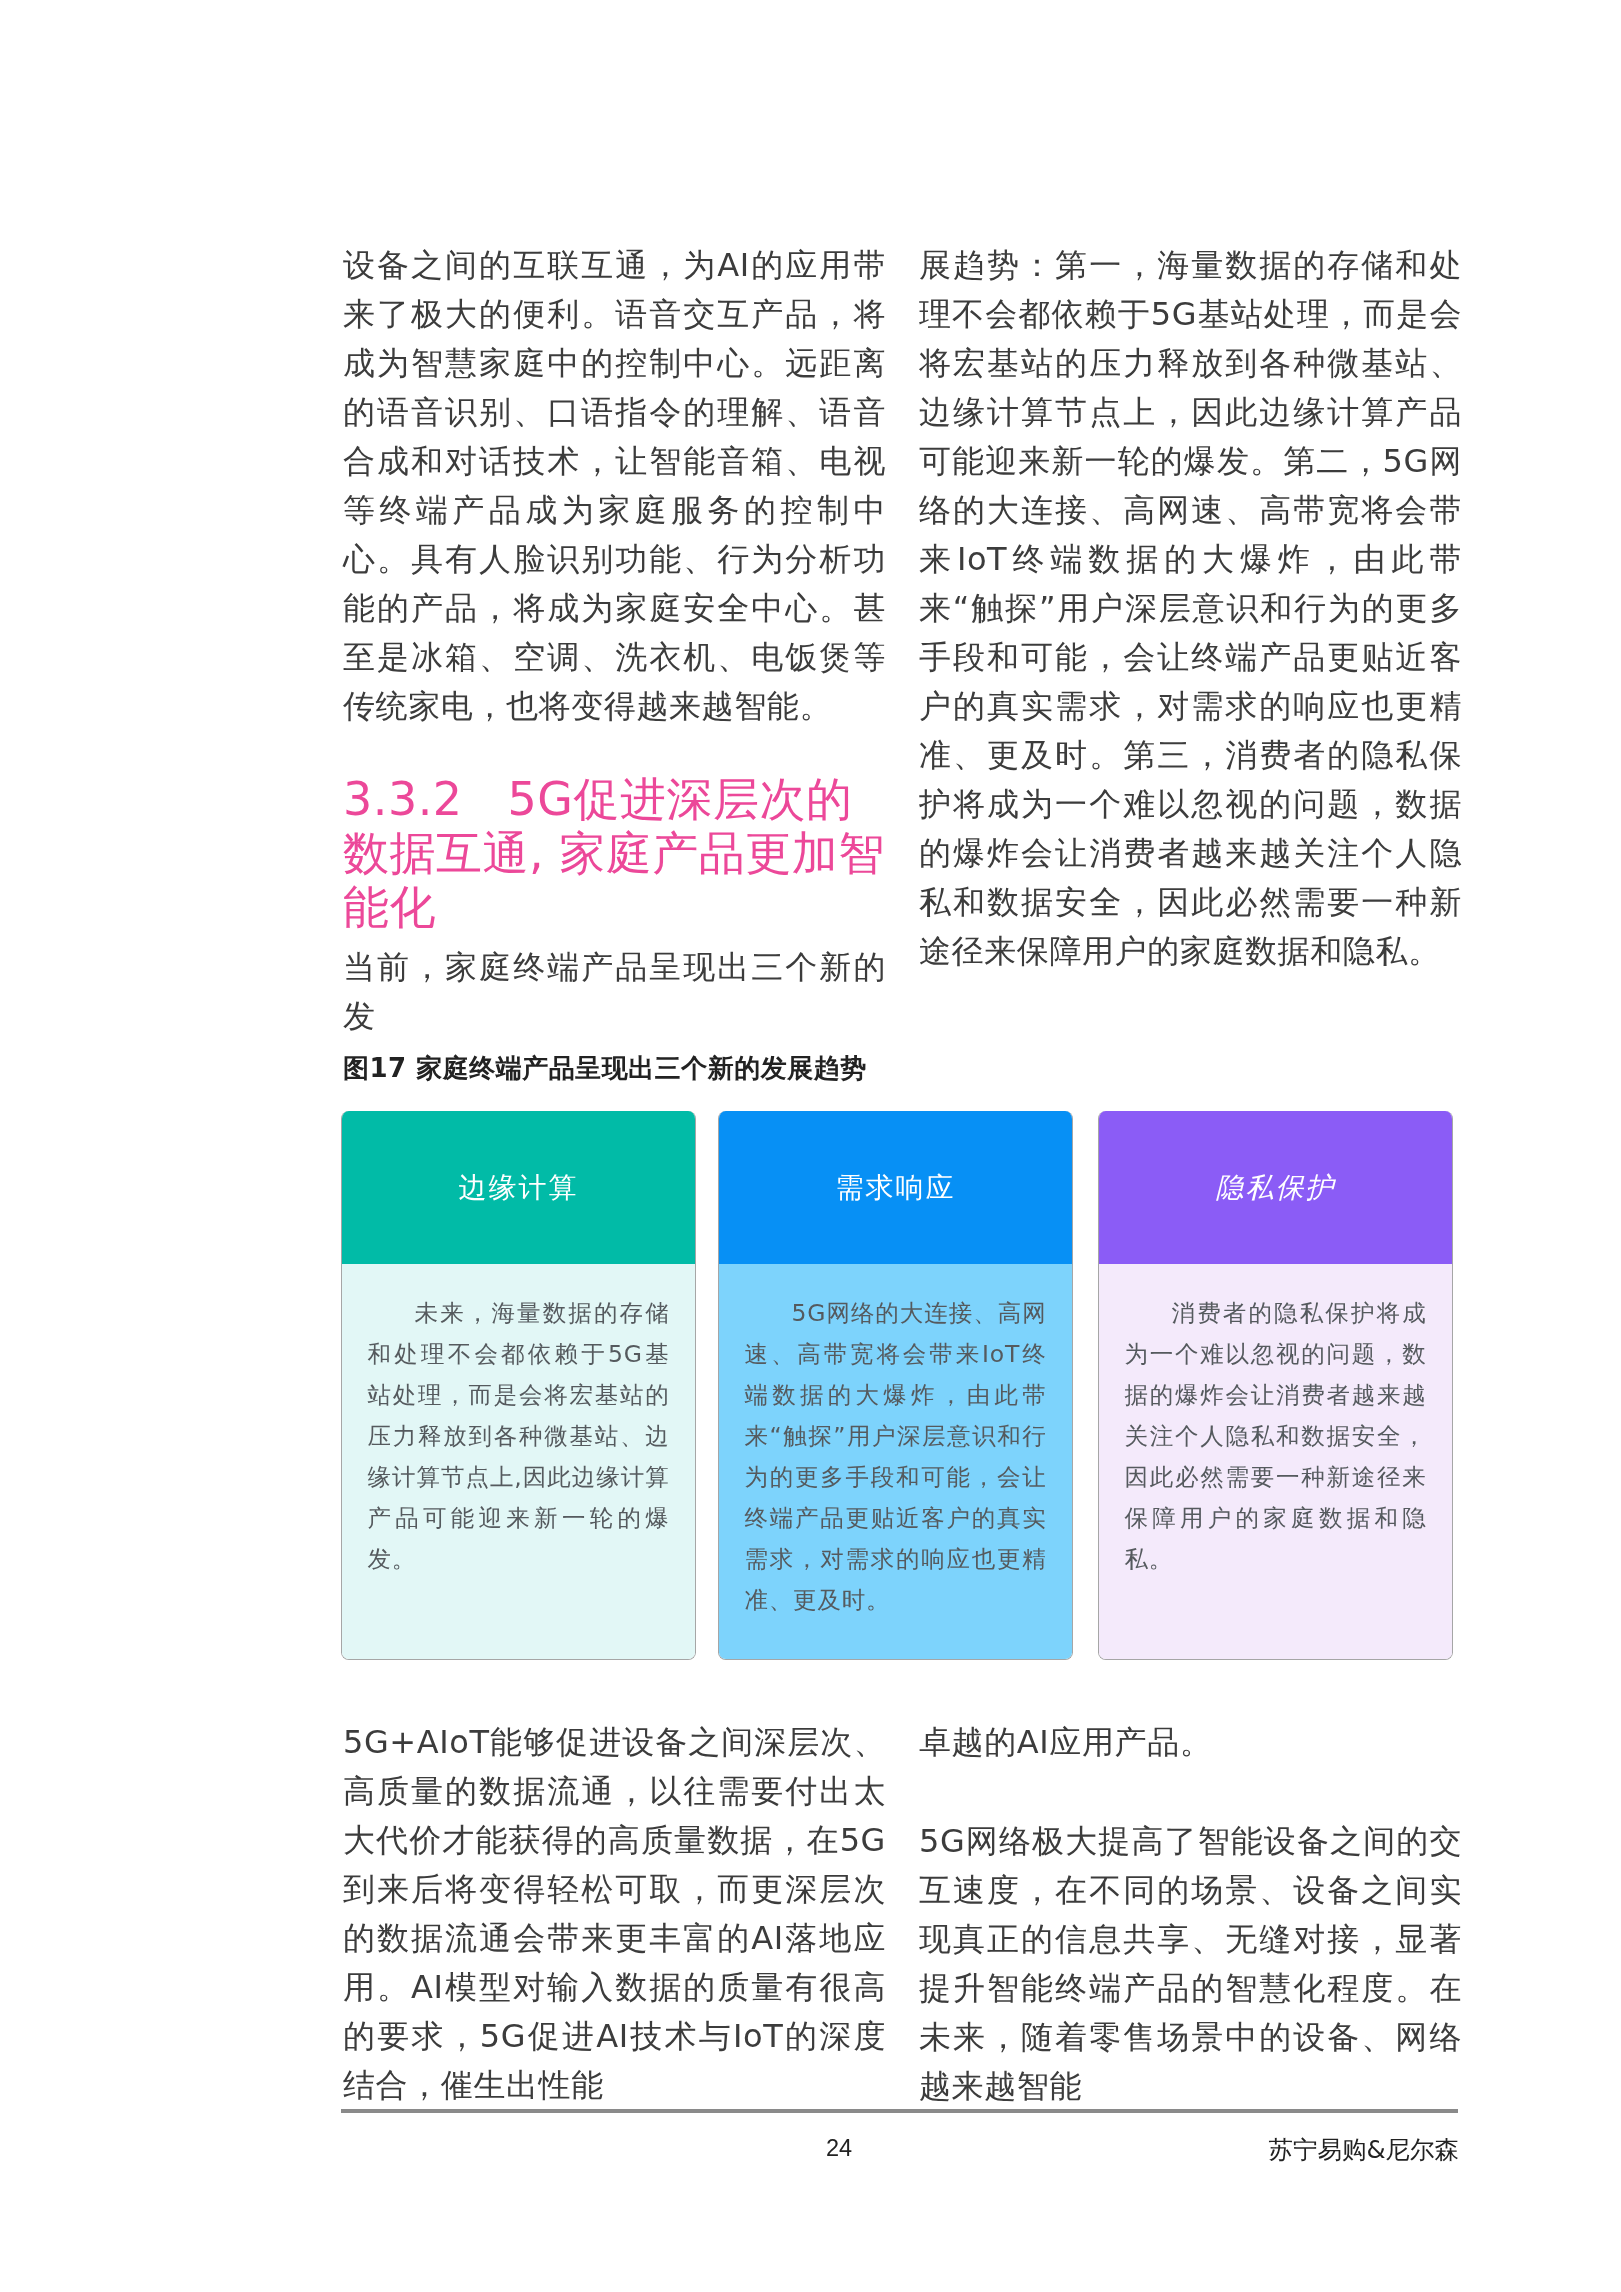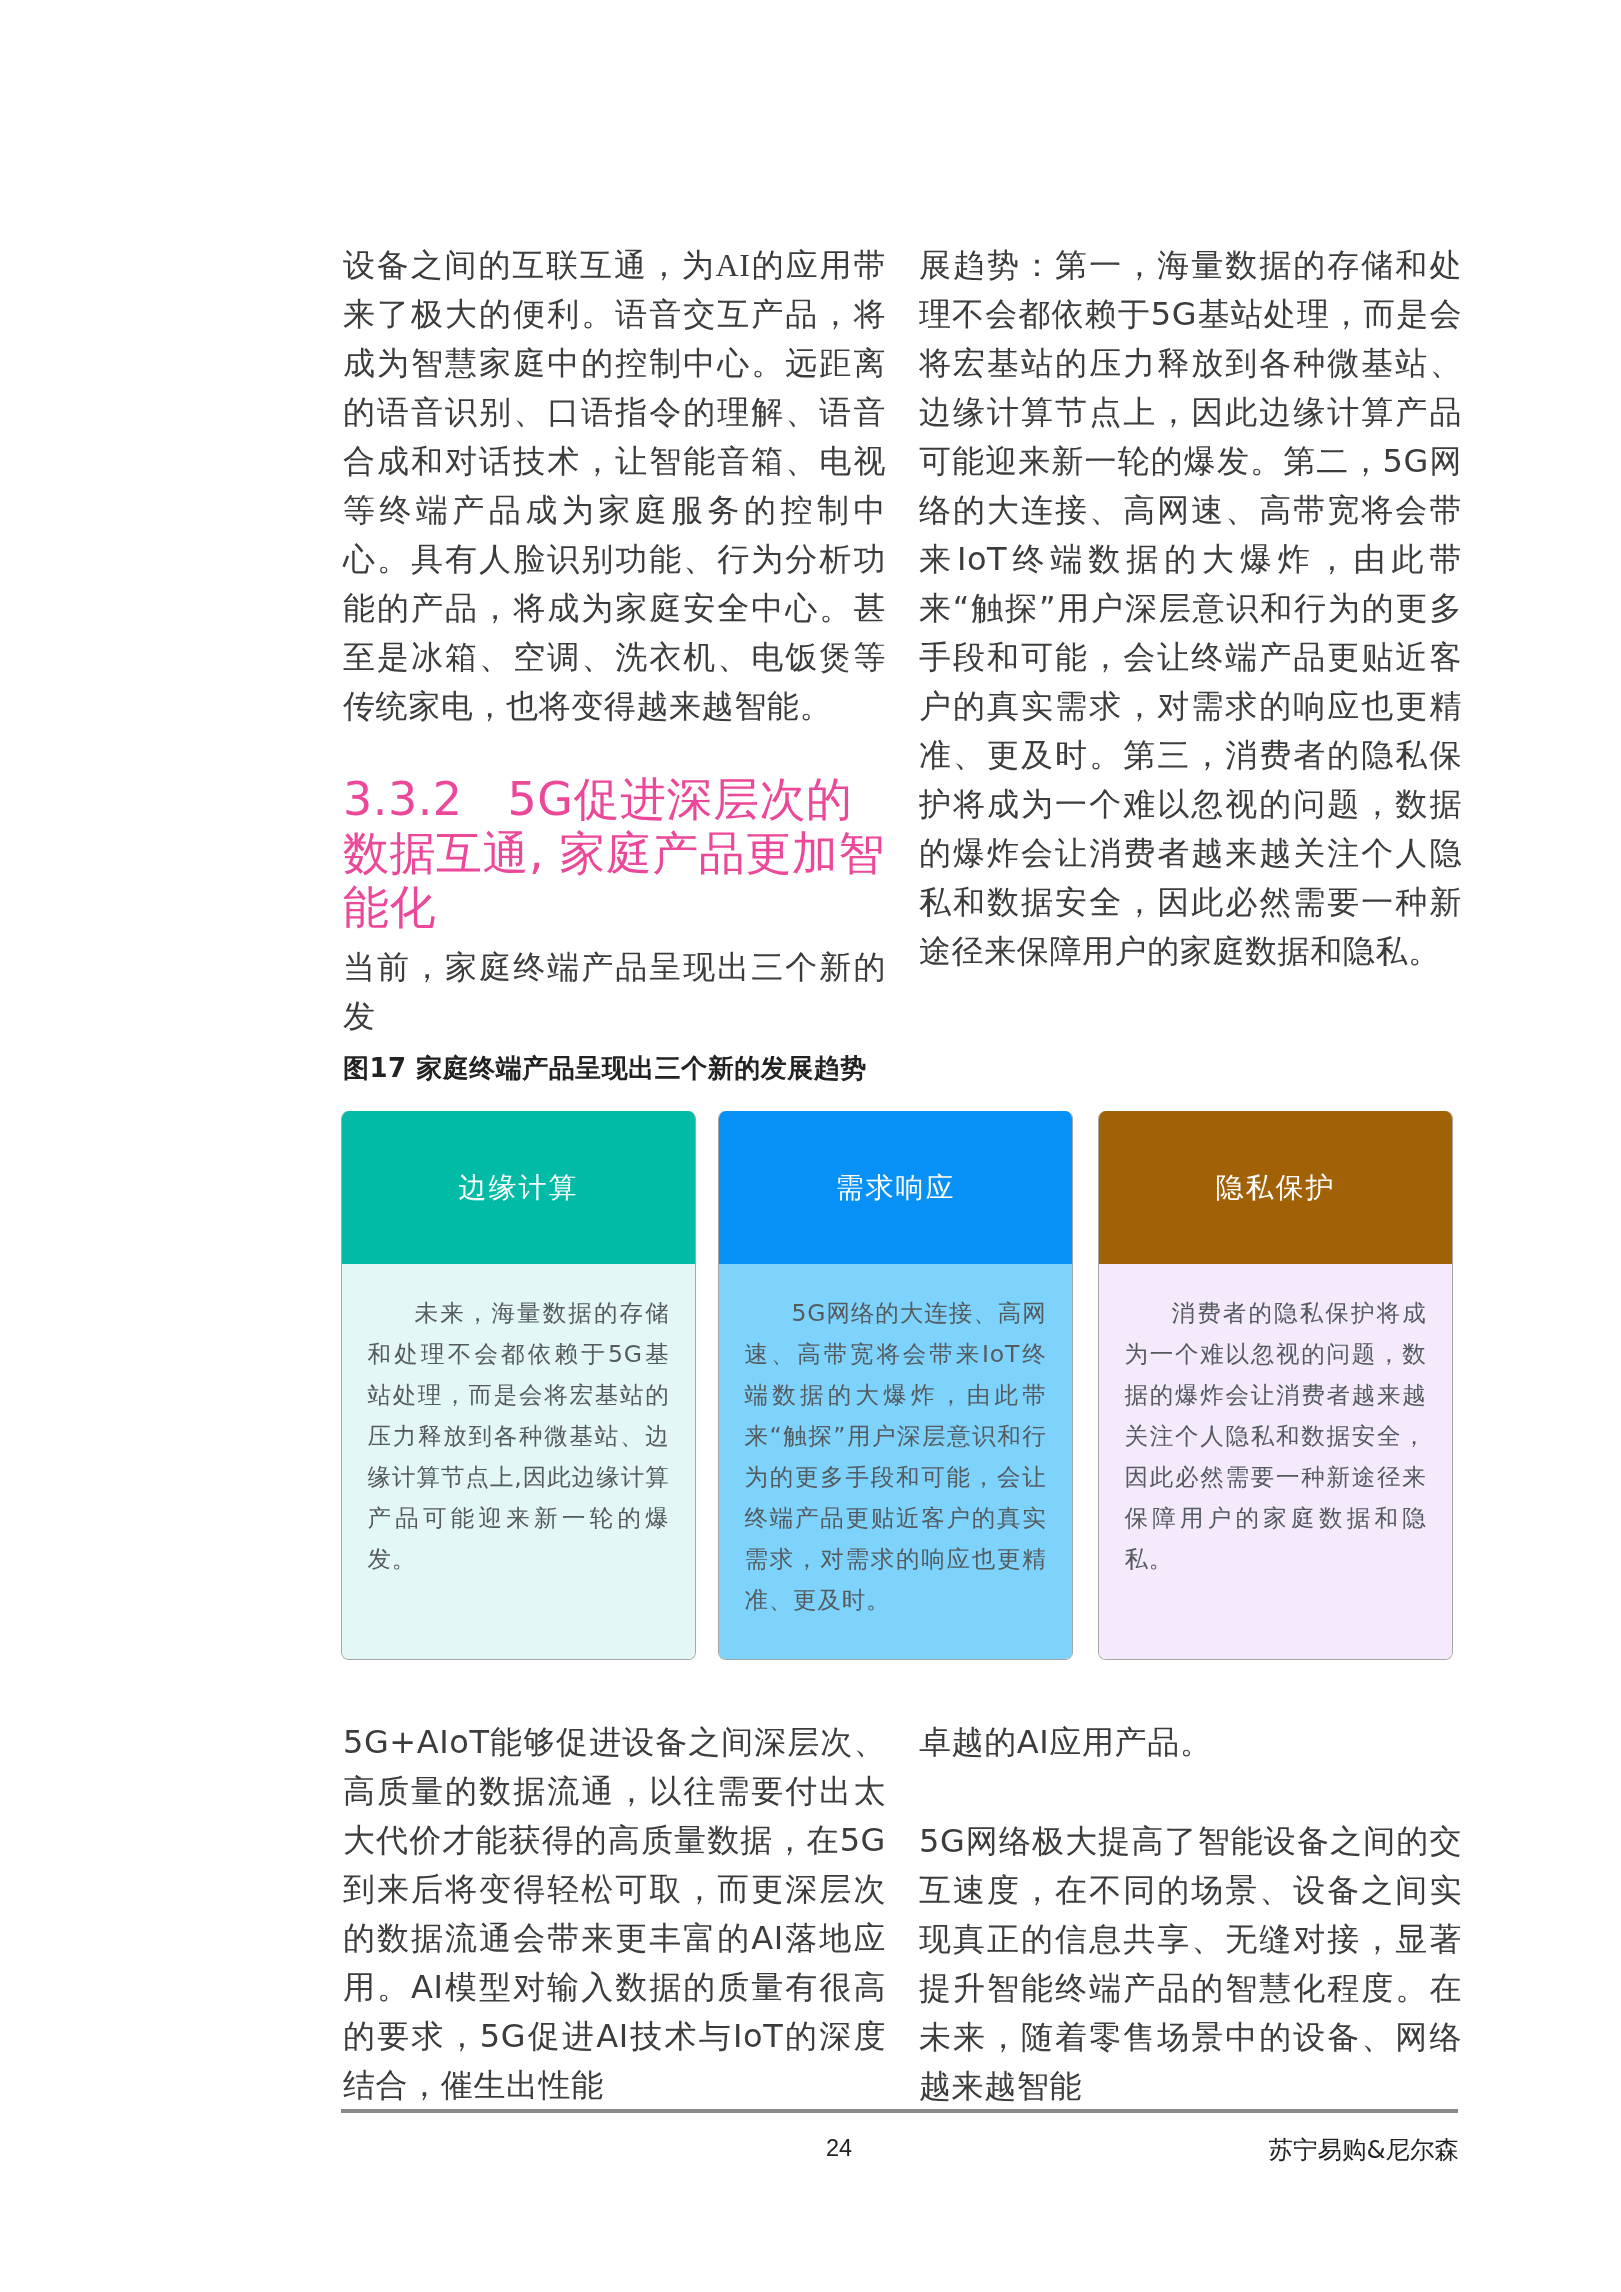--- a/index.html
+++ b/index.html
@@ -33,37 +33,37 @@
     height: 153px; display: flex; align-items: center; justify-content: center;
     color: #ffffff; font-size: 28px; letter-spacing: 2px;
   }
   .card-body {
     padding: 29px 25.5px 0 25.5px; height: 396px; box-sizing: border-box;
     font-size: 23.5px; line-height: 41px; color: #555a5e; text-align: justify;
     text-indent: 2em; letter-spacing: 0.8px;
   }
   .card-1 { left: 341px; } .card-1 .card-head { background: #01bba7; } .card-1 .card-body { background: #e2f7f6; }
   .card-2 { left: 718px; } .card-2 .card-head { background: #0790f5; text-align: center; } .card-2 .card-body { background: #7dd3fc; }
-  .card-3 { left: 1098px; } .card-3 .card-head { background: #a16207; } .card-3 .card-body { background: #f4eafb; }
+  .card-3 { left: 1098px; } .card-3 .card-head { background: #8b5cf6; font-style: italic; } .card-3 .card-body { background: #f4eafb; }
   .footer-rule {
     position: absolute; left: 341px; top: 2109px; width: 1117px; height: 3.9px;
     background: #8a8a8a;
   }
   .page-num {
     position: absolute; left: 826px; top: 2135px; font-size: 23.5px; color: #222;
     font-family: "Liberation Sans", sans-serif;
   }
   .publisher {
     position: absolute; right: 162px; top: 2133px; font-size: 24.5px; color: #222; text-align: center;
   }
 </style>
 </head>
 <body>
 
-<div class="col" style="left:343px; top:241px;font-family:Liberation Serif, serif;">
+<div class="col" style="left:343px; top:241px;">
   <p>设备之间的互联互通，为AI的应用带来了极大的便利。语音交互产品，将成为智慧家庭中的控制中心。远距离的语音识别、口语指令的理解、语音合成和对话技术，让智能音箱、电视等终端产品成为家庭服务的控制中心。具有人脸识别功能、行为分析功能的产品，将成为家庭安全中心。甚至是冰箱、空调、洗衣机、电饭煲等传统家电，也将变得越来越智能。</p>
 </div>
 
 <div class="heading">
   <span class="num">3.3.2</span><span>5G促进深层次的数据互通, 家庭产品更加智能化</span>
 </div>
 
 <div class="col" style="left:343px; top:943px;">
   <p>当前，家庭终端产品呈现出三个新的发</p>
 </div>

